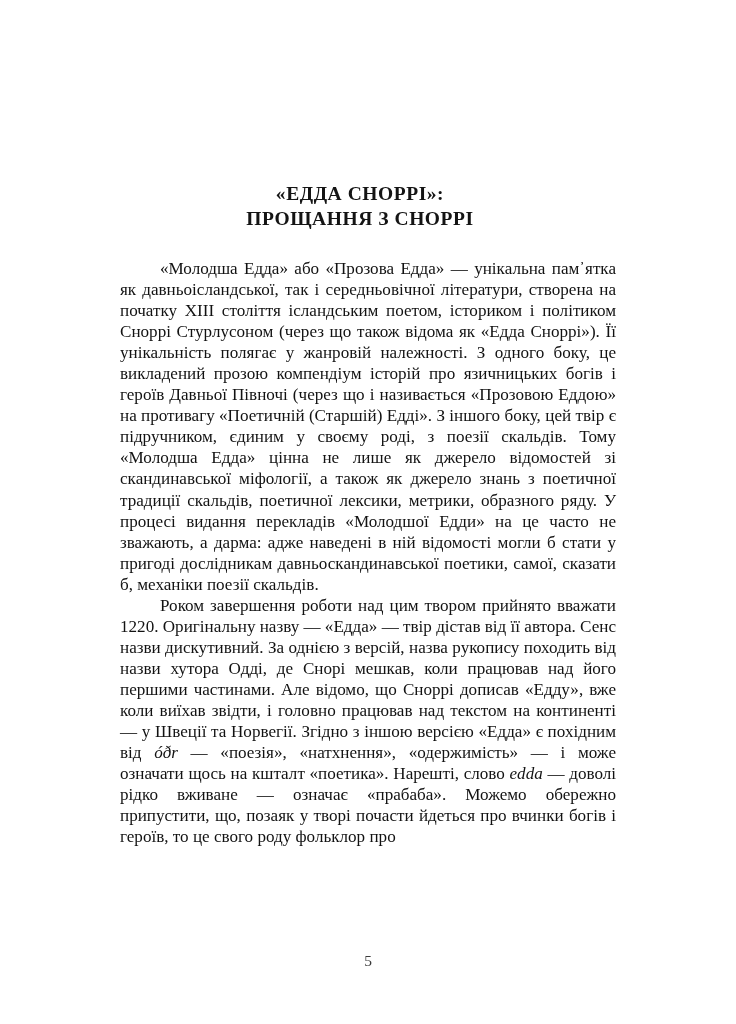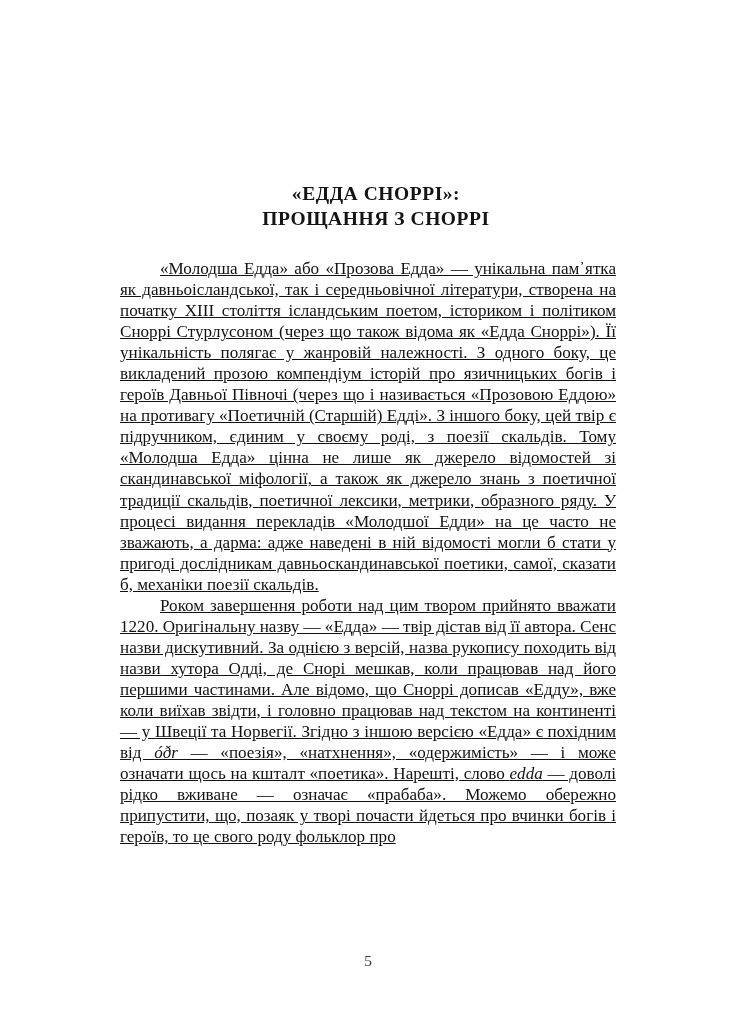--- a/index.html
+++ b/index.html
@@ -22,21 +22,21 @@
     position: relative;
     width: 736px;
     height: 1024px;
     background: #ffffff;
     box-sizing: border-box;
   }
 
   
   .chapter-title {
     position: absolute;
-    left: 128px;
+    left: 112px;
     top: 168px;
     width: 496px;
     text-align: center;
     font-weight: bold;
     font-size: 19.5px;
     line-height: 25px;
     letter-spacing: 0.55px;
     color: #141414;
   }
   .chapter-title .title-line {
@@ -54,21 +54,20 @@
     line-height: 21.05px;
     text-align: justify;
     text-justify: inter-word;
     color: #121212;
     hyphens: manual;
   }
   .body-text p {
     margin: 0;
     text-indent: 40px;
     text-align: justify;
-    text-decoration: underline;
   }
   .body-text p:last-of-type {
     text-align: justify;
   }
   .norse {
     font-style: italic;
     margin-top: 20px;
   }
 
   

